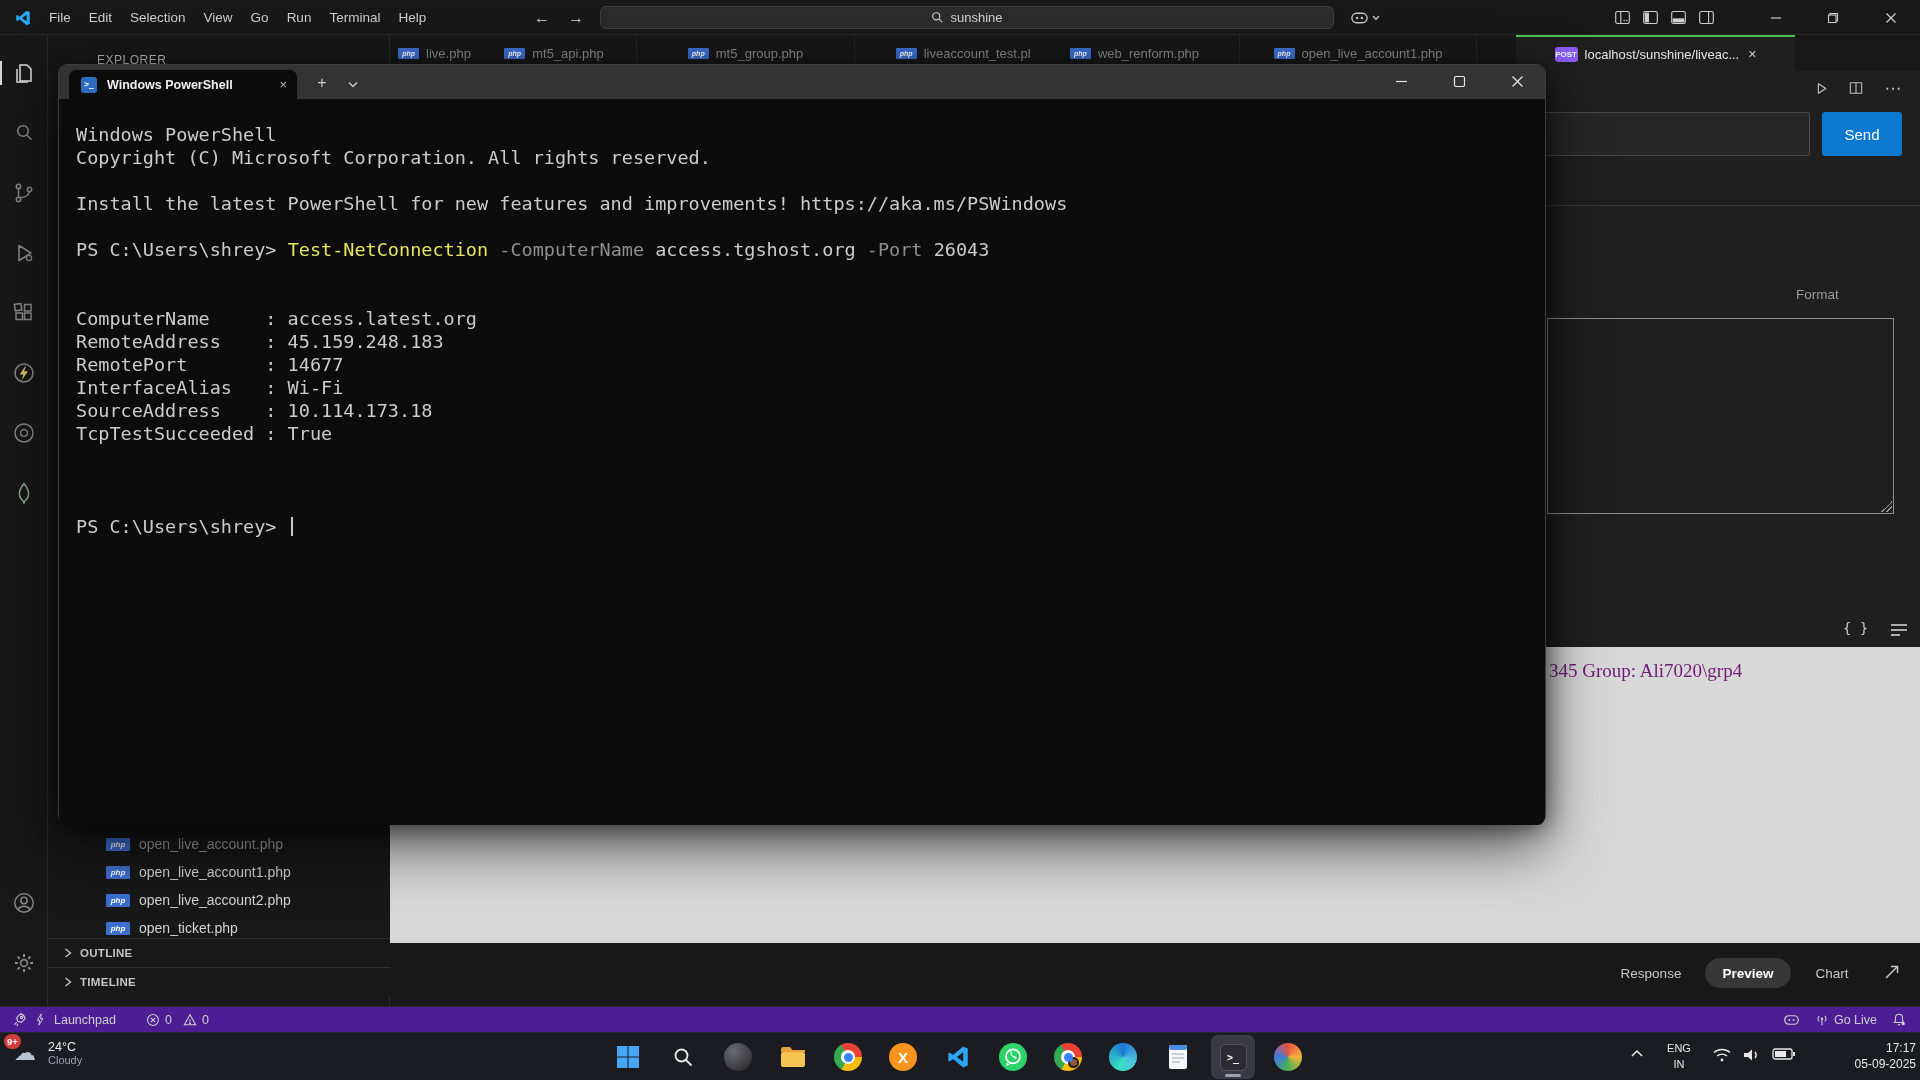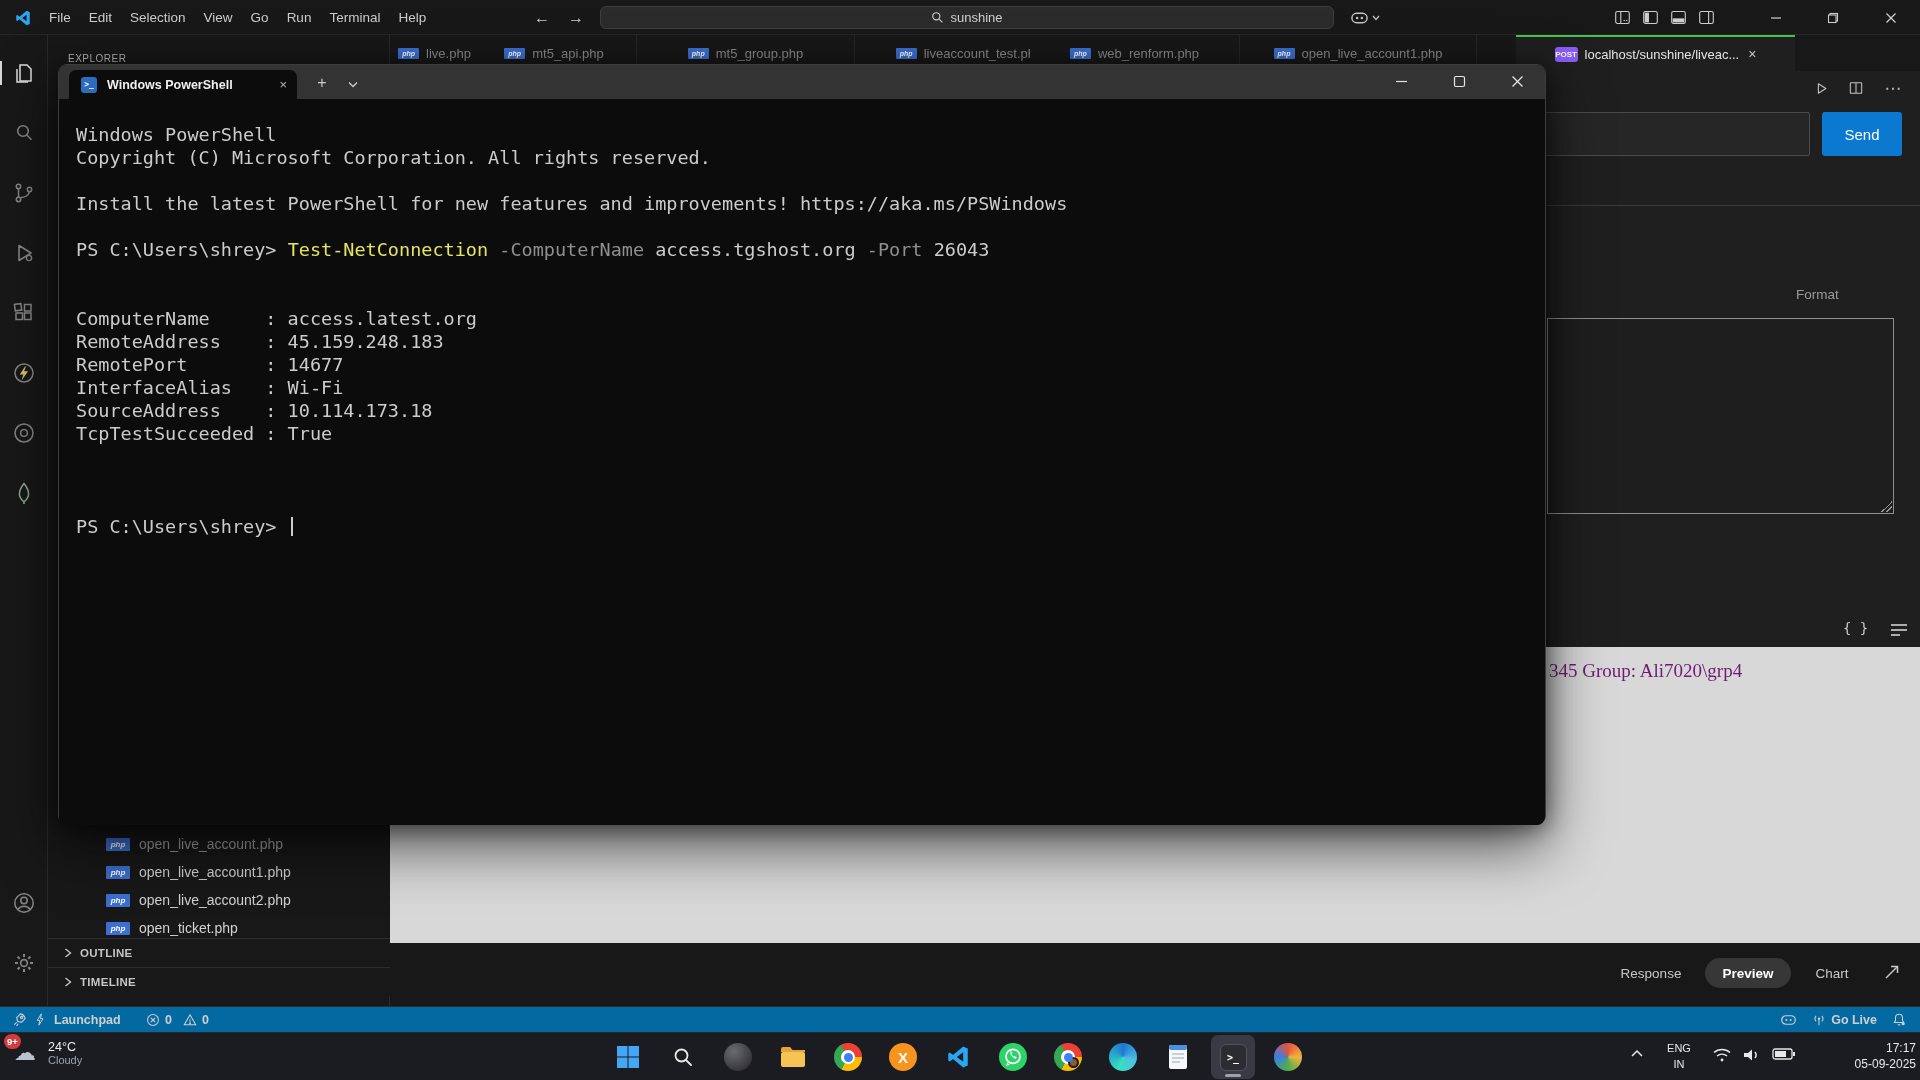--- a/index.html
+++ b/index.html
@@ -22,21 +22,21 @@
   .winbtn { top:0; width:57px; height:35px; display:flex; align-items:center; justify-content:center; }
   .winbtn.min { left:1747px; } .winbtn.max { left:1804px; } .winbtn.close { left:1861px; width:59px; }
 
   
   .activitybar { left:0; top:35px; width:48px; height:971px; background:#181818; border-right:1px solid #2a2a2a; z-index:5; }
   .ab-item { position:absolute; left:0; width:48px; height:48px; display:flex; align-items:center; justify-content:center; }
   .ab-active-bar { position:absolute; left:0; top:12px; width:2px; height:24px; background:#d7d7d7; }
 
   
   .sidebar { left:48px; top:35px; width:342px; height:971px; background:#181818; border-right:1px solid #2a2a2a; z-index:4; }
-  .sb-header { left:68px; top:53px; font-size:10px; letter-spacing:.5px; color:#bbbbbb; z-index:4; }
+  .sb-header { left:97px; top:53px; font-size:12px; letter-spacing:.5px; color:#bbbbbb; z-index:4; }
   .file-row { left:48px; width:342px; height:28px; display:flex; align-items:center; z-index:4; background:#181818; }
   .php-badge { margin-left:58px; width:24px; height:13px; border-radius:1px; background:#3c6fd0; color:#fff; font-size:8px; font-style:italic; font-weight:bold; display:flex; align-items:center; justify-content:center; }
   .file-label { margin-left:9px; font-size:14px; color:#d2d2d2; white-space:nowrap; }
   .file-label.dim { color:#9d9d9d; }
   .sb-section { left:48px; width:342px; height:29px; border-top:1px solid #2d2d2d; display:flex; align-items:center; background:#181818; z-index:4; }
   .sb-sec-label { margin-left:8px; font-size:11.5px; font-weight:bold; color:#c5c5c5; letter-spacing:.3px; }
   .sb-chev { margin-left:16px; }
 
   
   .editor-bg { left:390px; top:35px; width:1530px; height:971px; background:#1f1f1f; }
@@ -80,21 +80,21 @@
   .ps-winbtn { position:absolute; top:0; width:47px; height:33px; display:flex; align-items:center; justify-content:center; }
   .ps-min { left:1319px; } .ps-max { left:1377px; } .ps-close { left:1435px; }
   .term { position:absolute; left:0; top:34px; width:100%; height:726px; background:#0c0c0c; border-radius:0 0 8px 8px; padding:24px 0 0 17px;
     font-family:"DejaVu Sans Mono", monospace; font-size:18.5px; line-height:23px; color:#cccccc; }
   .tl { height:23px; white-space:pre; }
   .tl .y { color:#e5e55f; }
   .tl .g { color:#8f8f8f; }
   .cursor { display:inline-block; width:2.5px; height:19px; background:#cccccc; transform:translateY(3px); margin-left:3px; }
 
   
-  .statusbar { left:0; top:1006px; width:1920px; height:26px; background:#0369a1; border-top:1px solid #2b2b2b; z-index:35; color:#cfcfcf; font-size:12.5px;font-weight:bold; }
+  .statusbar { left:0; top:1006px; width:1920px; height:26px; background:#4c1d95; border-top:1px solid #2b2b2b; z-index:35; color:#cfcfcf; font-size:12.5px; }
   .sb-left { position:absolute; left:12px; top:0; height:25px; display:flex; align-items:center; gap:7px; }
   .sb-problems { position:absolute; left:146px; top:0; height:25px; display:flex; align-items:center; gap:5px; }
   .sb-right { position:absolute; right:14px; top:0; height:25px; display:flex; align-items:center; gap:15px; }
   .golive { display:flex; align-items:center; gap:5px; }
 
   
   .taskbar { left:0; top:1032px; width:1920px; height:48px; background:#1b1b22; border-top:1px solid #26262e; z-index:40; }
   .weather { position:absolute; left:10px; top:5px; display:flex; align-items:center; gap:8px; }
   .weather-icon { position:relative; width:30px; height:30px; font-size:22px; color:#b9c3cf; display:flex; align-items:center; justify-content:center; }
   .weather-badge { position:absolute; left:-6px; top:-4px; min-width:16px; height:15px; padding:0 3px; background:#d23c3c; border-radius:8px; color:#fff; font-size:9.5px; font-weight:bold; display:flex; align-items:center; justify-content:center; }

